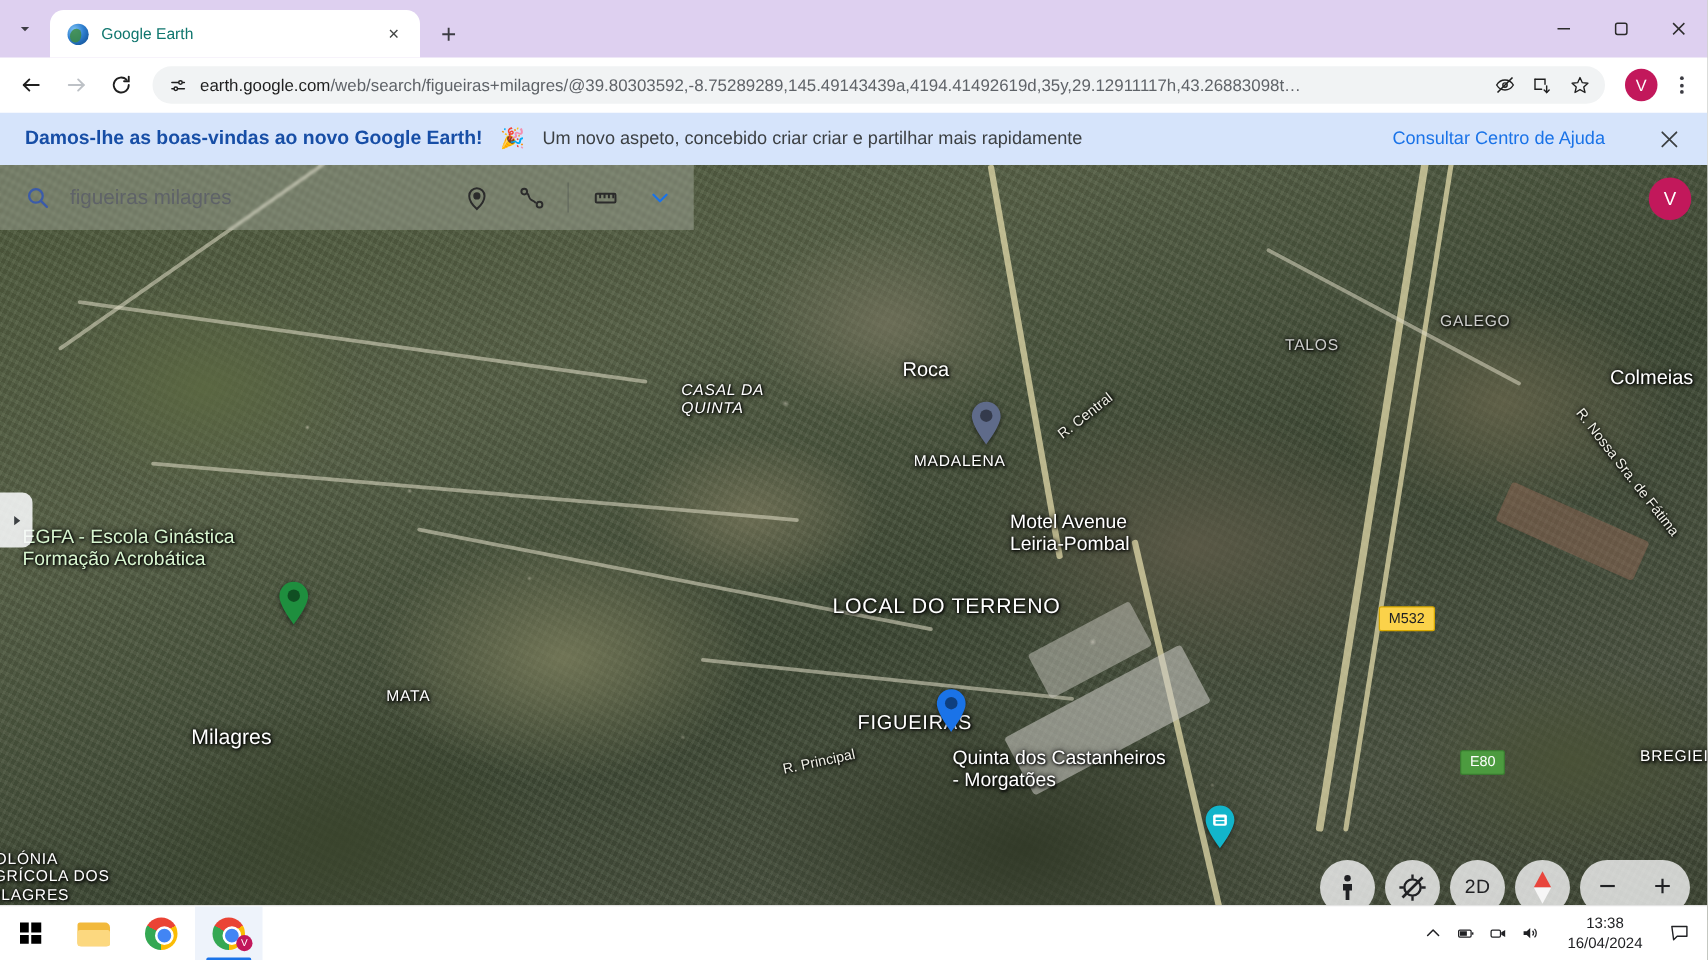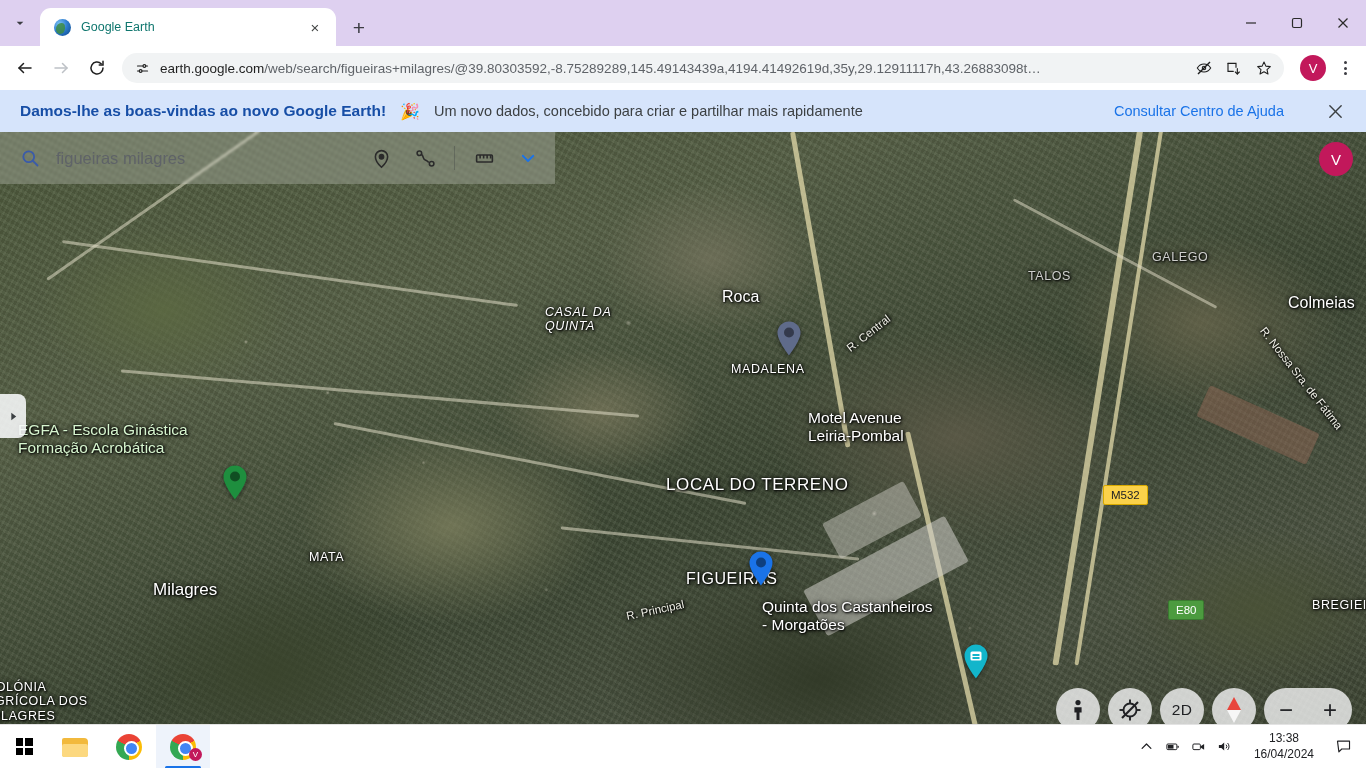--- a/index.html
+++ b/index.html
@@ -516,21 +516,21 @@
         <i></i>
         <i></i>
       </div>
   </div>
 
   <div class="page">
 
     <div class="banner">
       <span class="banner-title">Damos-lhe as boas-vindas ao novo Google Earth!</span>
       <span class="banner-emoji">🎉</span>
-      <span class="banner-sub">Um novo dados, concebido para criar e partilhar mais rapidamente</span>
+      <span class="banner-sub">Um novo aspeto, concebido criar criar e partilhar mais rapidamente</span>
       <span class="banner-link">Consultar Centro de Ajuda</span>
       <span class="banner-close">
         <svg viewBox="0 0 24 24" stroke="currentColor" stroke-width="2" stroke-linecap="round">
             <line x1="4" y1="4" x2="20" y2="20"></line>
             <line x1="20" y1="4" x2="4" y2="20"></line>
           </svg>
       </span>
     </div>
 
     <div class="earth">

